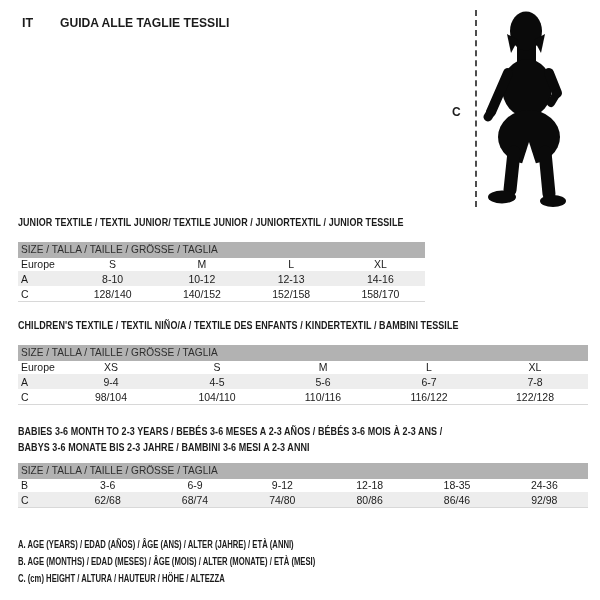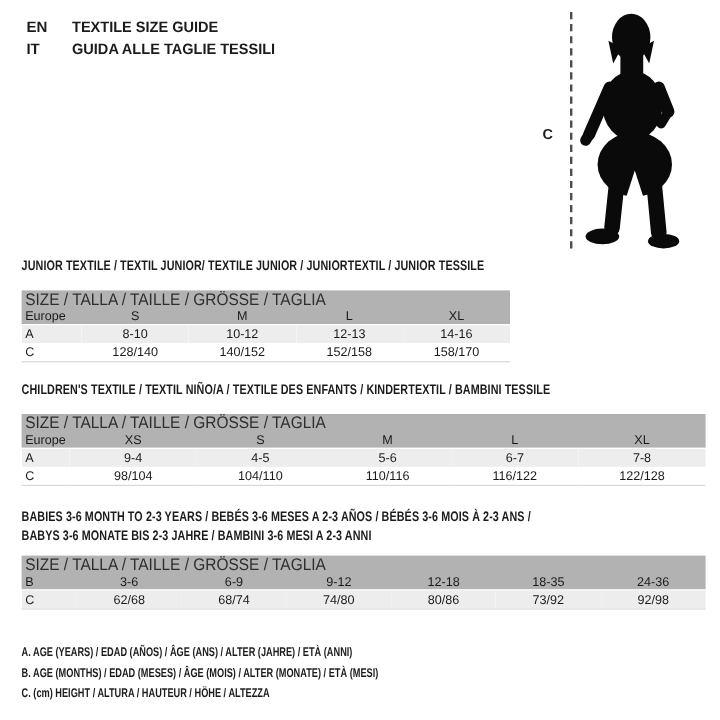--- a/index.html
+++ b/index.html
@@ -18,44 +18,40 @@
 
   
   .measure-line{left:475px;top:10px;height:197px;width:0;border-left:2px dashed #4d4d4d;}
   .measure-label{left:452px;top:105px;font-weight:bold;font-size:12px;}
 
   
   .sec-h{font-weight:bold;font-size:11.5px;white-space:nowrap;
          transform:scaleX(0.78);transform-origin:0 50%;letter-spacing:0.1px;}
 
   
-  .size-bar{background:#b2b2b2;height:28px;line-height:14px;font-size:14px;color:#2e2e2e;
+  .size-bar{background:#b2b2b2;height:16px;line-height:14px;font-size:11px;color:#2e2e2e;
             padding-left:3px;box-sizing:border-box;overflow:hidden;}
   .size-bar span{display:inline-block;white-space:nowrap;transform:scaleX(0.92);transform-origin:0 50%;}
 
   
   table.size{border-collapse:collapse;table-layout:fixed;}
   table.size td{font-size:10.5px;height:15px;padding:0;text-align:center;vertical-align:middle;
                 white-space:nowrap;overflow:hidden;margin-left:11px;}
   table.size td.lbl{text-align:left;padding-left:3px;}
   table.size tr.shade{background:#ededed;}
   table.size tr.last td{border-bottom:1px solid #d8d8d8;}
 
   
   .fn{font-weight:bold;font-size:10.5px;line-height:16px;white-space:nowrap;
       transform:scaleX(0.73);transform-origin:0 50%;}
 </style>
 </head>
 <body>
 
 <div class="abs lang-block">
-  <div class="lang-row">
-    <span class="lang-code">EN</span>
-    <span class="lang-title">TEXTILE SIZE GUIDE</span>
-  </div>
   <div class="lang-row">
     <span class="lang-code">IT</span>
     <span class="lang-title">GUIDA ALLE TAGLIE TESSILI</span>
   </div>
 </div>
 
 <div class="abs measure-line"></div>
 <div class="abs measure-label">C</div>
 
 <svg class="abs" style="left:483px;top:4px;" width="104" height="206" viewBox="483 4 104 206" aria-hidden="true">
@@ -196,21 +192,21 @@
     <td>12-18</td>
     <td>18-35</td>
     <td>24-36</td>
   </tr>
   <tr class="shade last">
     <td class="lbl">C</td>
     <td>62/68</td>
     <td>68/74</td>
     <td>74/80</td>
     <td>80/86</td>
-    <td>73/92</td>
+    <td>86/46</td>
     <td>92/98</td>
   </tr>
 </tbody>
   </table>
 
 <div class="abs fn" style="left:18px;top:536px;">A. AGE (YEARS) / EDAD (AÑOS) / ÂGE (ANS) / ALTER (JAHRE) / ETÀ (ANNI)</div>
 <div class="abs fn" style="left:18px;top:553px;">B. AGE (MONTHS) / EDAD (MESES) / ÂGE (MOIS) / ALTER (MONATE) / ETÀ (MESI)</div>
 <div class="abs fn" style="left:18px;top:570px;">C. (cm) HEIGHT / ALTURA / HAUTEUR / HÖHE / ALTEZZA</div>
 
 </body></html>

